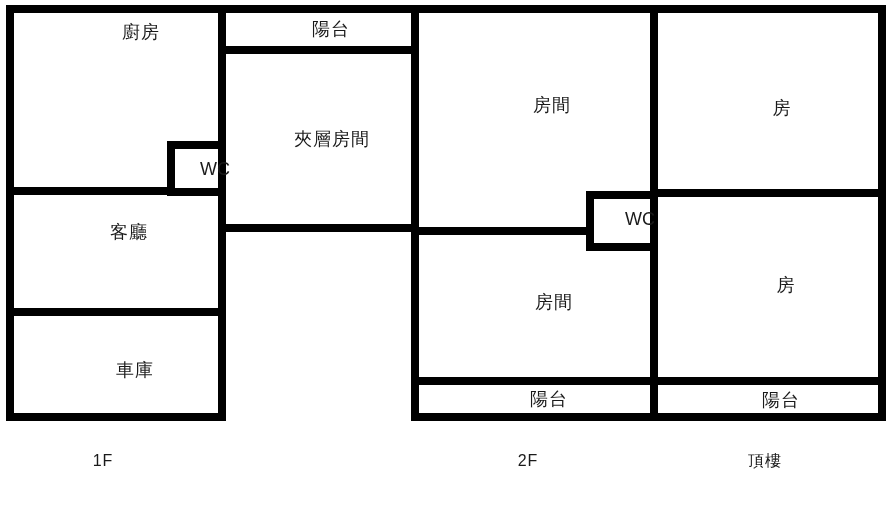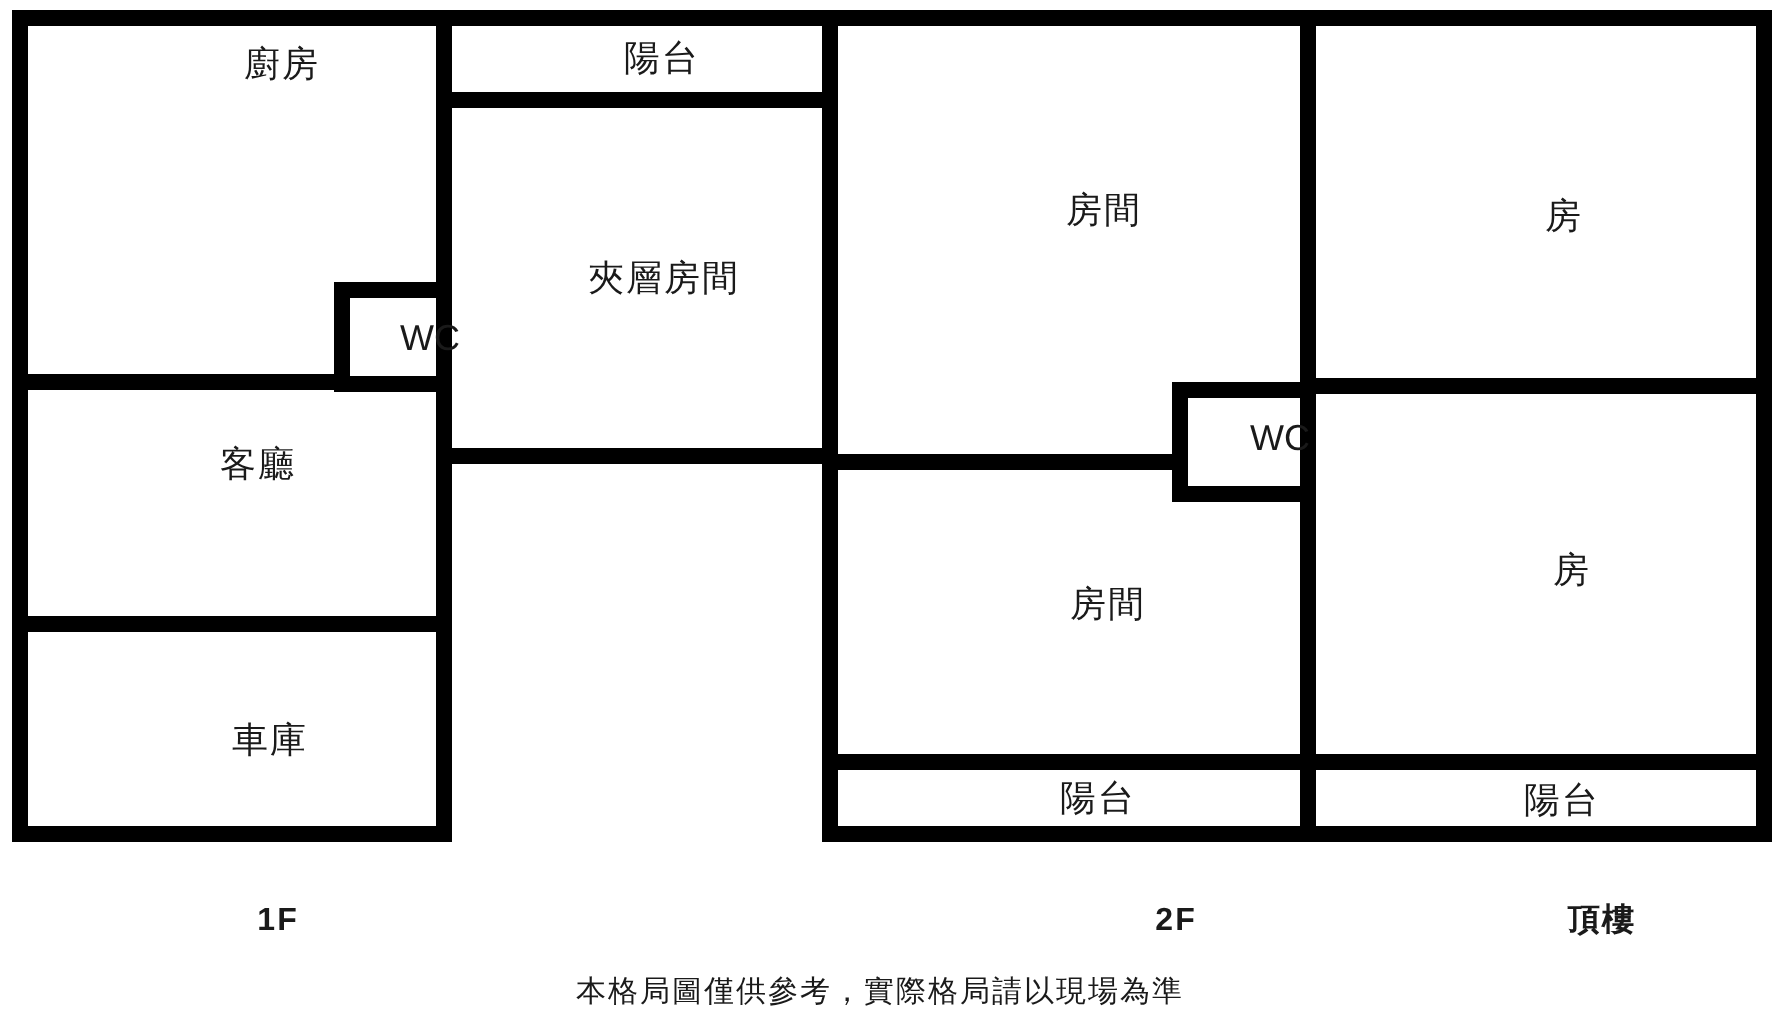--- a/index.html
+++ b/index.html
@@ -25,26 +25,25 @@
     color: #1a1a1a;
     letter-spacing: 1px;
     white-space: nowrap;
     line-height: 1;
     margin-left: 19px;
   }
   .floor-lbl {
     position: absolute;
     transform: translate(-50%, -50%);
     font-size: 16px;
-    font-weight: 700;
+    font-weight: 400;
     color: #1a1a1a;
     letter-spacing: 1px;
     white-space: nowrap;
     line-height: 1;
-    margin-left: 36px;
   }
   .disclaimer {
     position: absolute;
     transform: translate(-50%, -50%);
     font-size: 15px;
     font-weight: 500;
     color: #1a1a1a;
     letter-spacing: 1px;
     white-space: nowrap;
     line-height: 1;
@@ -98,18 +97,17 @@
   <span class="lbl" style="left:116px; top:370px;">車庫</span>
   <span class="lbl" style="left:533px; top:105px;">房間</span>
   <span class="lbl" style="left:621px; top:219px; letter-spacing:0;">WC</span>
   <span class="lbl" style="left:535px; top:302px;">房間</span>
   <span class="lbl" style="left:530px; top:399px;">陽台</span>
   <span class="lbl" style="left:763px; top:108px;">房</span>
   <span class="lbl" style="left:767px; top:285px;">房</span>
   <span class="lbl" style="left:762px; top:400px;">陽台</span>
 
   <span class="floor-lbl" style="left:103px; top:461px;">1F</span>
-  <span class="floor-lbl" style="left:552px; top:461px;text-align:center;">2F</span>
+  <span class="floor-lbl" style="left:528px; top:461px;text-align:center;">2F</span>
   <span class="floor-lbl" style="left:765px; top:461px;">頂樓</span>
 
-  <span class="disclaimer" style="left:440px; top:496px;">本格局圖僅供參考，實際格局請以現場為準</span>
 
 </div>
 
 </body></html>

